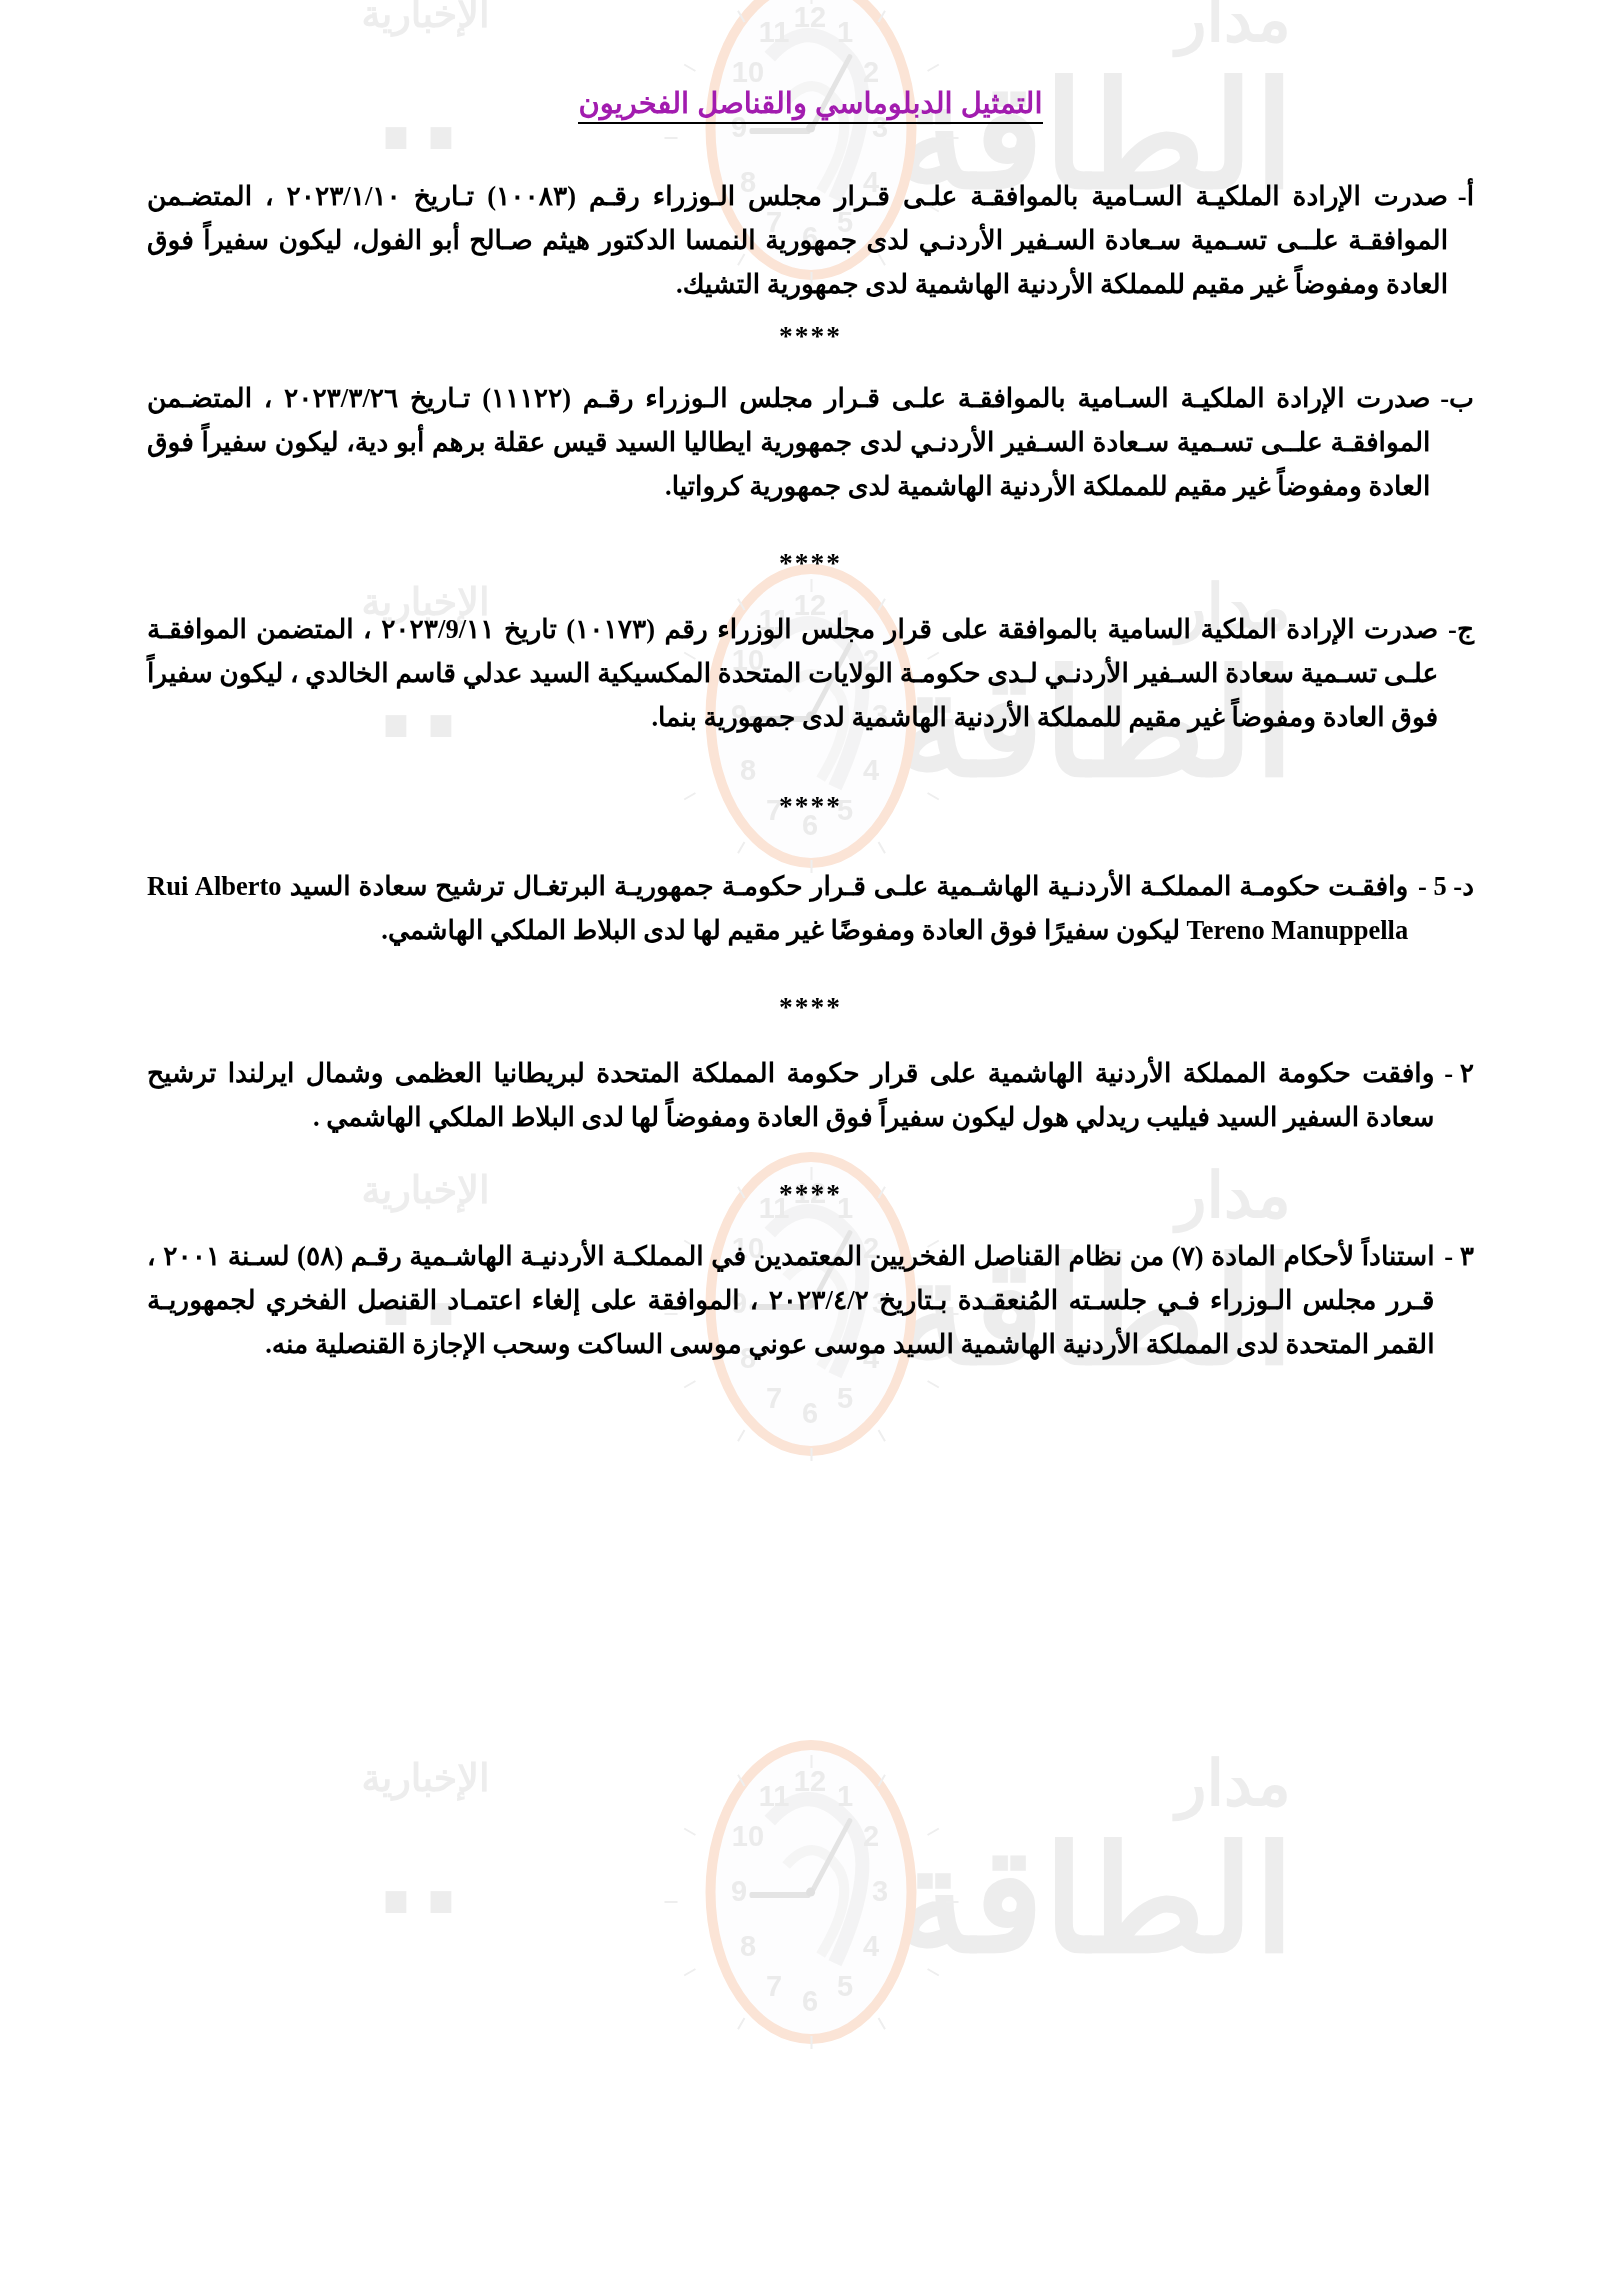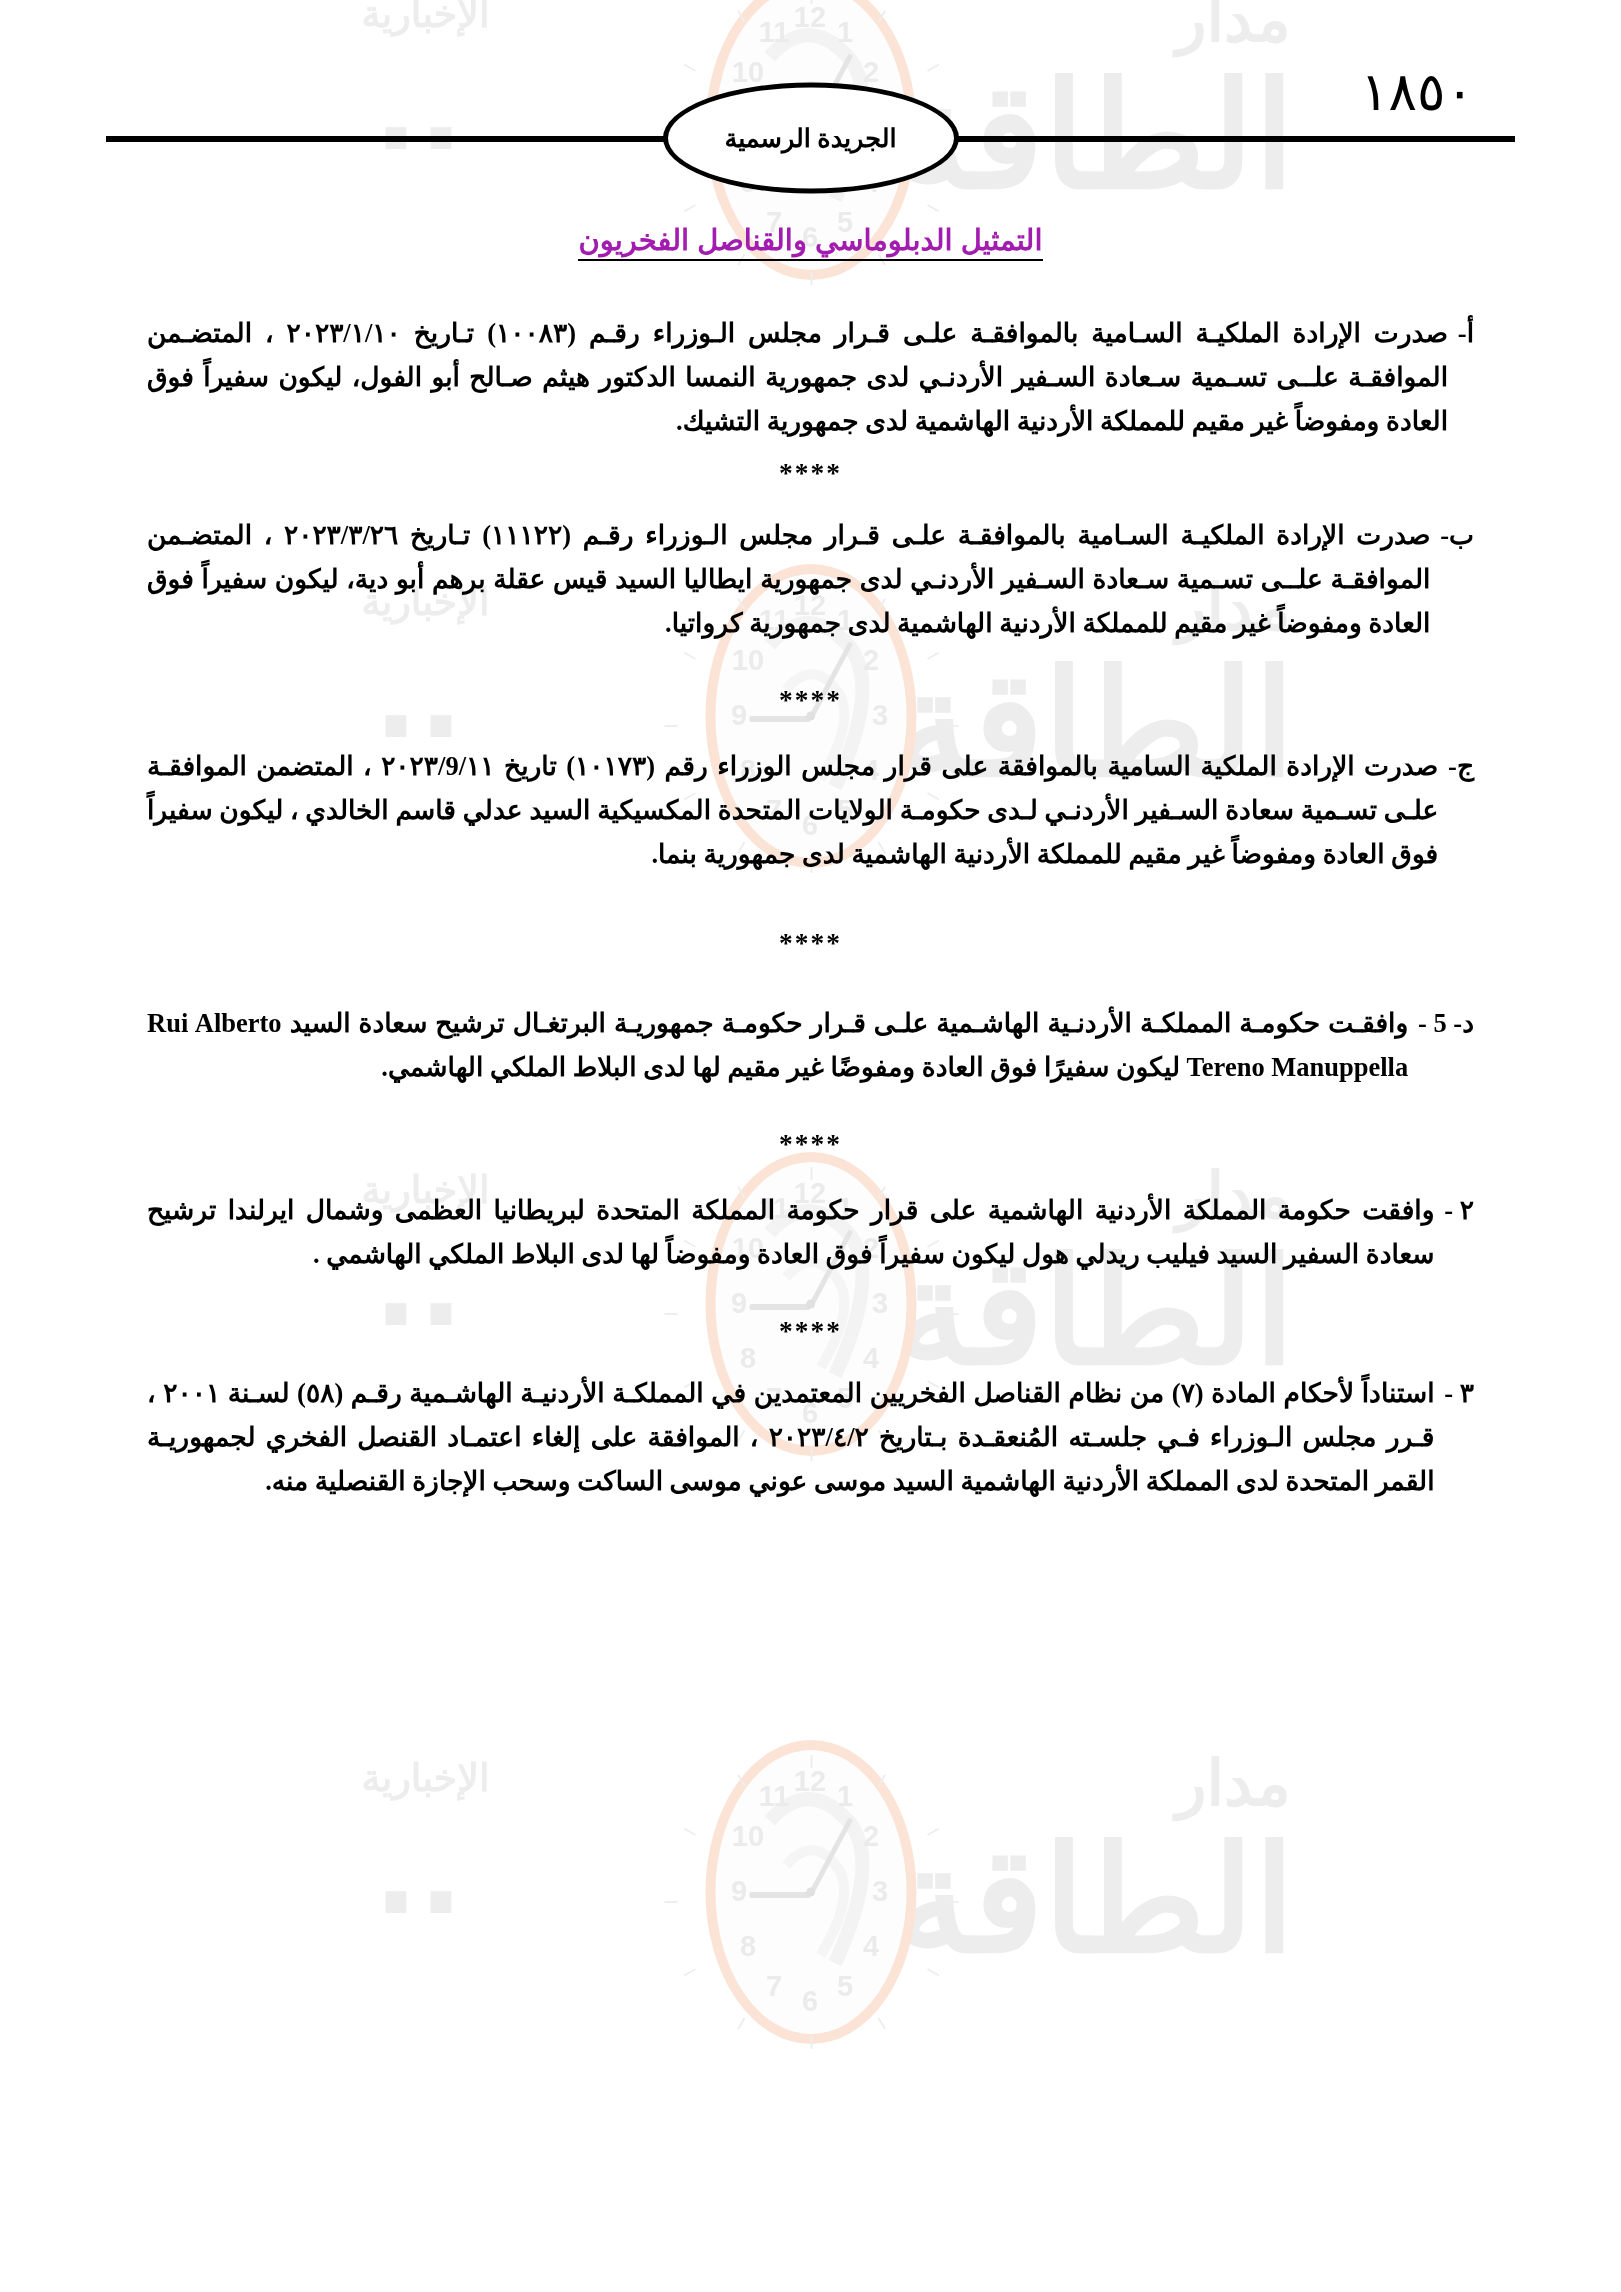--- a/index.html
+++ b/index.html
@@ -395,29 +395,20 @@
           <span class="wm-hand wm-hand-h"></span>
           <span class="wm-hand wm-hand-m"></span>
           <span class="wm-pivot"></span>
         </div>
     </div>
 
   </div>
 
   <div class="content">
 
-    <div class="page-header">
-      <div class="page-number">١٨٥٠</div>
-      <div class="rule-wrap">
-        <div class="rule"></div>
-        <div class="gazette-oval">
-          <span>الجريدة الرسمية</span>
-        </div>
-      </div>
-    </div>
 
     <div class="section-title">
       <span>التمثيل الدبلوماسي والقناصل الفخريون</span>
     </div>
 
     <div class="body">
 
       <div class="para">
         <div class="para-marker">أ-</div>
         <div class="para-text last-right">صدرت الإرادة الملكيـة السـامية بالموافقـة علـى قـرار مجلس الـوزراء رقـم (١٠٠٨٣) تـاريخ ٢٠٢٣/١/١٠ ، المتضـمن الموافقـة علــى تسـمية سـعادة السـفير الأردنـي لدى جمهورية النمسا الدكتور هيثم صـالح أبو الفول، ليكون سفيراً فوق العادة ومفوضاً غير مقيم للمملكة الأردنية الهاشمية لدى جمهورية التشيك.</div>

